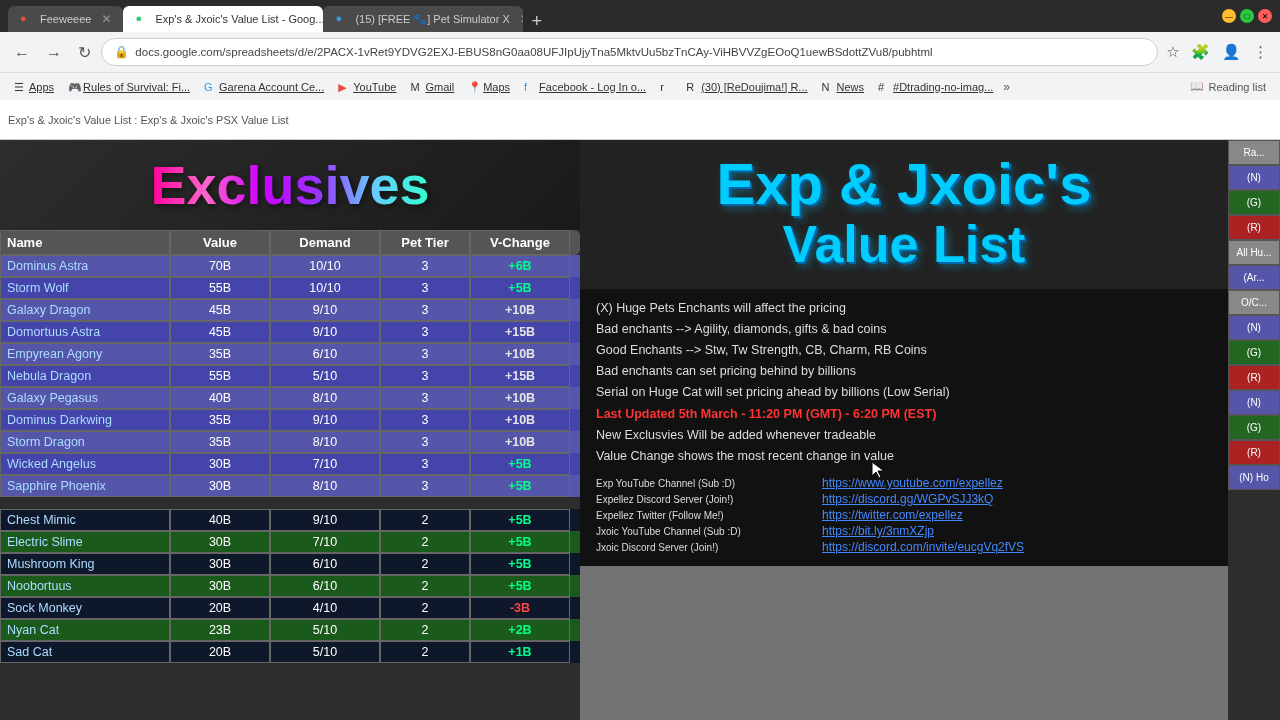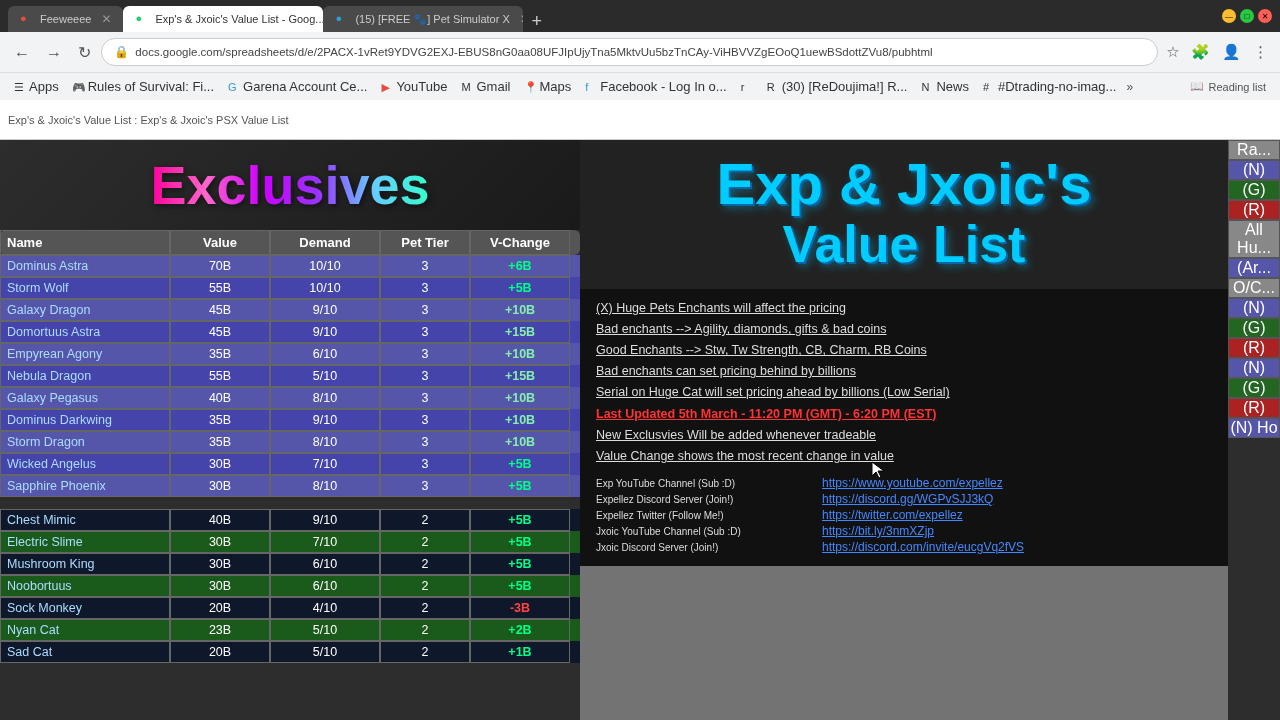--- a/index.html
+++ b/index.html
@@ -75,21 +75,21 @@
       border-top: 1px solid #ddd;
       font-size: 11px;
       color: #333;
       overflow: hidden;
     }
     .bookmark-item {
       display: flex; align-items: center; gap: 3px;
       padding: 2px 6px; border-radius: 3px; cursor: pointer; white-space: nowrap;
     }
     .bk-favicon { width: 12px; height: 12px; flex-shrink: 0; }
-    .bk-text { font-size: 13px; color: #333; }
+    .bk-text { font-size: 11px; color: #333; text-decoration: underline; }
     .more-btn { background: none; border: none; cursor: pointer; color: #555; font-size: 12px; margin-left: 2px; }
     .reading-list-btn { margin-left: auto; display: flex; align-items: center; gap: 4px; font-size: 11px; color: #555; cursor: pointer; padding: 2px 6px; }
 
     
     .breadcrumb-bar {
       background: #fff;
       height: 40px;
       border-bottom: 1px solid #ccc;
       display: flex;
       align-items: center;
@@ -165,21 +165,21 @@
       padding: 3px 6px;
       font-size: 12.5px;
       color: #fff;
       text-align: center;
       border: 1px solid #666;
       display: flex; align-items: center; justify-content: center;
     }
     .table-cell:first-child { justify-content: flex-start; color: #aaddff; }
     .vchange-pos { color: #00ff88; font-weight: bold; }
     .vchange-neg { color: #ff4444; font-weight: bold; }
-    .vchange-pos-big { color: #86efac; font-weight: bold; }
+    .vchange-pos-big { color: #e5e5e5; font-weight: bold; }
 
     
     .center-panel {
       flex: 1;
       background: #737373;
       overflow: hidden;
     }
 
     .exp-header-area {
       background: #222;
@@ -205,21 +205,20 @@
 
     .info-section {
       padding: 10px 16px;
       background: #111;
     }
     .info-line {
       font-size: 12.5px;
       color: #ddd;
       margin-bottom: 3px;
       line-height: 1.45;
-      text-decoration: underline;
     }
     .info-line.red { color: #ff3333; font-weight: bold; }
     .link-row {
       display: flex;
       align-items: baseline;
       gap: 6px;
       margin-bottom: 2px;
     }
     .link-label { font-size: 10px; color: #ddd; min-width: 220px; }
     .link-url { font-size: 12px; color: #4488ff; text-decoration: underline; cursor: pointer; }
@@ -230,24 +229,24 @@
       flex-shrink: 0;
       background: #2d2d2d;
       display: flex;
       flex-direction: column;
     }
     .right-cell {
       border: 1px solid #555;
       display: flex;
       align-items: center;
       justify-content: center;
-      font-size: 16px;
+      font-size: 10px;
       color: #fff;
       min-height: 20px;
-      padding: 0;
+      padding: 6px;
       text-align: center;
     }
     .right-cell.green { background: #226622; }
     .right-cell.purple { background: #5555aa; }
     .right-cell.red-cell { background: #aa2222; }
     .right-cell.gray { background: #888; }
 
     
     .cursor-overlay {
       position: fixed;

